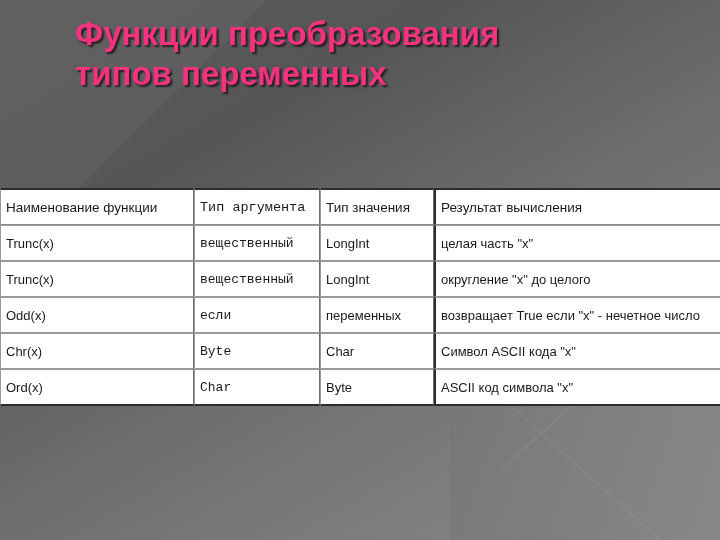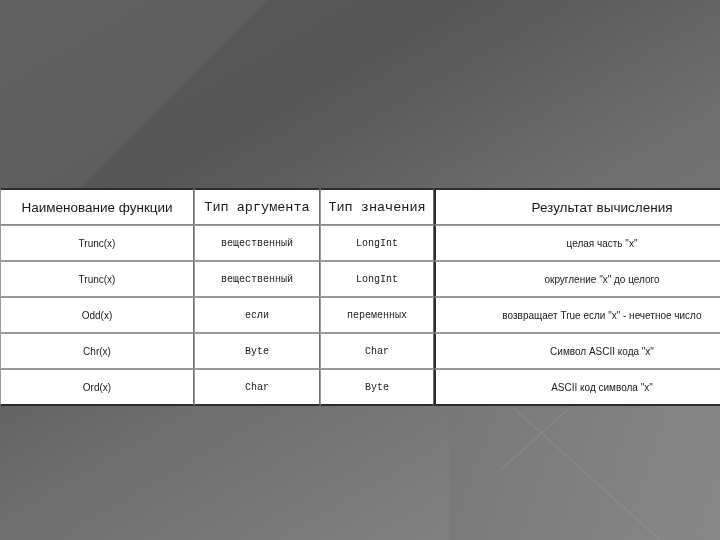--- a/index.html
+++ b/index.html
@@ -75,66 +75,69 @@
     letter-spacing: 0px;
     text-shadow: 2px 2px 2px rgba(20,10,14,0.75);
     font-family: "Liberation Sans", sans-serif;
   }
 
   #table-wrap {
     position: absolute;
     left: 0px;
     top: 188px;
     width: 720px;
-    text-align: center;
   }
 
   table.t {
     border-collapse: separate;
     border-spacing: 0;
     width: 720px;
     table-layout: fixed;
     background: #ffffff;
   }
   table.t td {
     background: #ffffff;
     border: 1px solid #9a9a9a;
     border-right: 1px solid #6f6f6f;
     height: 34px;
     padding: 0 5px;
-    font-size: 10px;
+    font-size: 13px;
     color: #1a1a1a;
     vertical-align: middle;
     white-space: nowrap;
     overflow: hidden;
     font-family: "Liberation Sans", sans-serif;
   }
   table.t tr.header td {
     border-top: 2px solid #2c2c2c;
     border-bottom: 1px solid #8d8d8d;
     font-size: 13.5px;
   }
   table.t tr.last td {
     border-bottom: 2px solid #2c2c2c;
   }
   table.t td.c1 { width: 182px; }
   table.t td.c2 { width: 114px; font-family: Liberation Mono, monospace; }
-  table.t td.c3 { width: 102px; font-family: Liberation Mono, monospace; }
+  table.t td.c3 { width: 102px; }
   table.t td.c4 { width: 322px; border-right: 1px solid #9a9a9a; border-left: 2px solid #2c2c2c; }
 </style>
 </head>
 <body>
 
 <div id="slide">
 
   <div class="diag-tl"></div>
   <div class="shade-br"></div>
   <div class="diag-line x1"></div>
   <div class="diag-line x2"></div>
 
+  <div id="title">
+    <span>Функции преобразования</span><br>
+    <span>типов переменных</span>
+  </div>
 
   <div id="table-wrap">
     <table class="t">
       <tbody>
         <tr class="header">
           <td class="c1">Наименование функции</td>
           <td class="c2">Тип аргумента</td>
           <td class="c3">Тип значения</td>
           <td class="c4">Результат вычисления</td>
         </tr>

